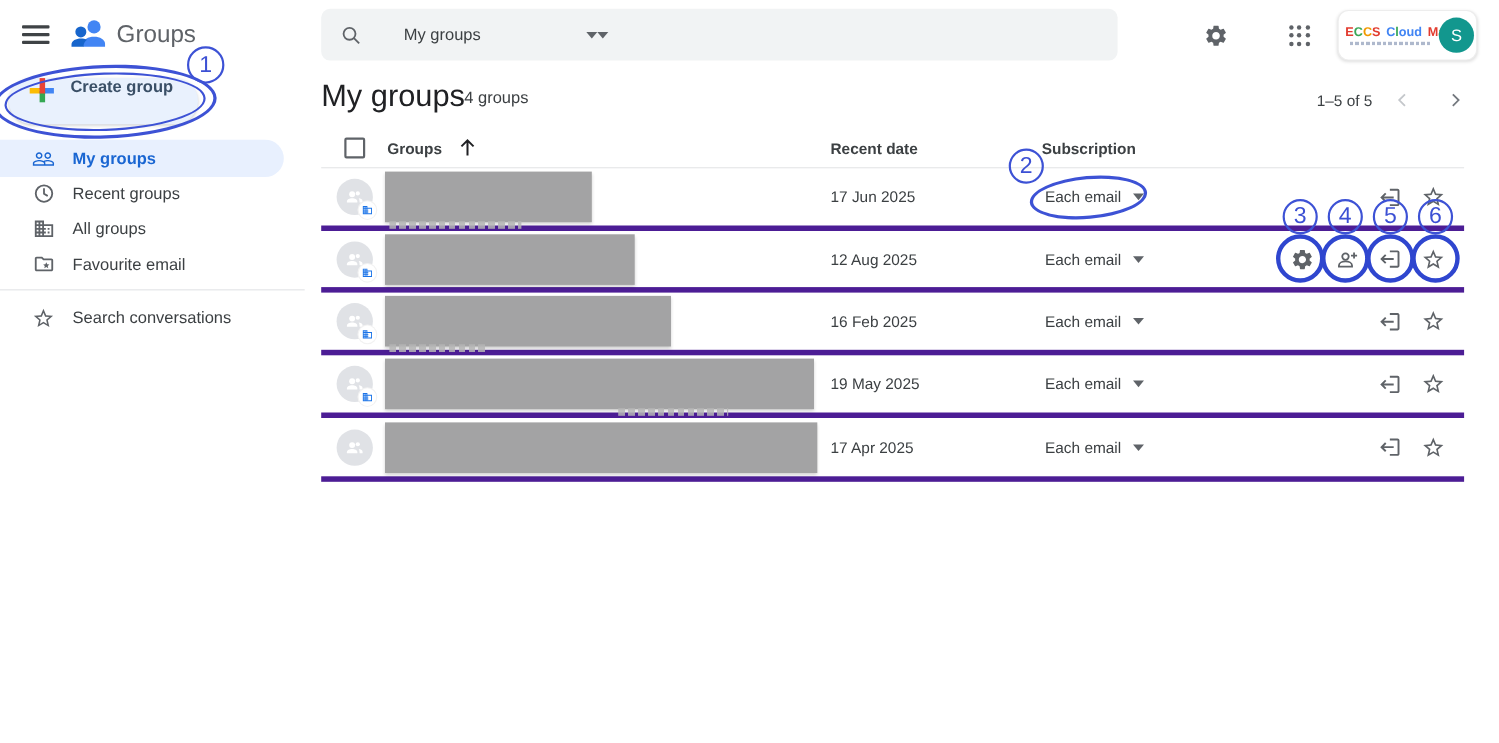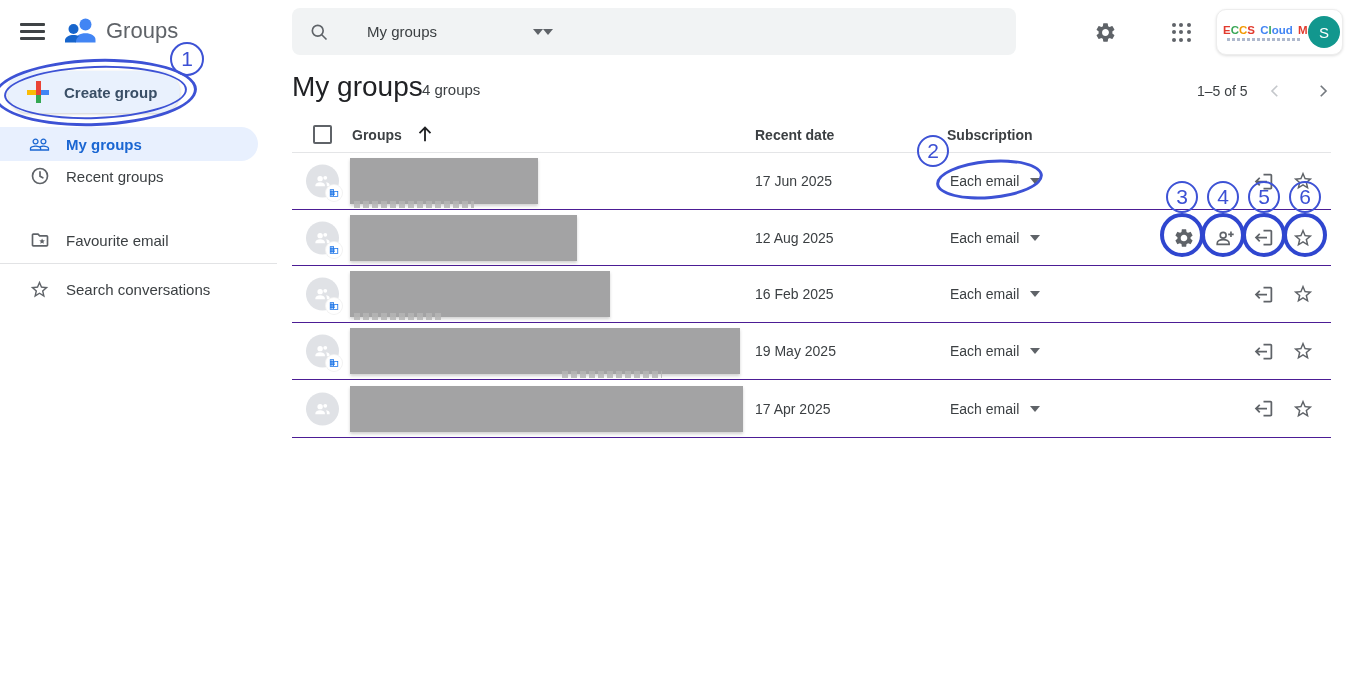--- a/index.html
+++ b/index.html
@@ -28,21 +28,21 @@
   .apps-btn { left:1167px; top:18px; }
   .apps-grid { display:grid; grid-template-columns:repeat(3,4px); grid-template-rows:repeat(3,4px); gap:3.5px; }
   .apps-grid i { width:4px; height:4px; border-radius:50%; background:#5f6368; }
   .account-card { left:1216px; top:9px; width:127px; height:46px; background:#fff; border:1px solid #ededed; border-radius:10px; box-shadow:0 1px 3px rgba(0,0,0,.13); display:flex; align-items:center; }
   .eccs { margin-left:6px; width:82px; text-align:center; }
   .eccs-line { font-size:11.5px; font-weight:bold; letter-spacing:0; white-space:nowrap; }
   .eccs-sub { margin:2px auto 0; width:74px; height:3px; background:repeating-linear-gradient(90deg,#9aa7c0 0 3px,transparent 3px 5px); opacity:.8; }
   .avatar-s { width:32px; height:32px; margin-left:3px; border-radius:50%; background:#12978e; color:#fff; font-size:15px; display:flex; align-items:center; justify-content:center; cursor:pointer; }
 
   
-  .create-btn { left:8px; top:71px; width:172px; height:42px; border-radius:24px; background:#e9f1fd; box-shadow:0 1px 3px rgba(60,64,67,.25); display:flex; align-items:center; cursor:pointer; }
+  .create-btn { left:8px; top:71px; width:172px; height:42px; border-radius:24px; background:#e9f1fd; box-shadow:0 1px 3px rgba(60,64,67,.25); display:flex; cursor:pointer; }
   .gplus { margin-left:19px; position:relative; width:22px; height:22px; }
   .gplus i { position:absolute; display:block; }
   .gplus .h1 { left:0; top:9px; width:10px; height:4.5px; background:#fbbc05; }
   .gplus .h2 { left:12px; top:9px; width:10px; height:4.5px; background:#4285f4; }
   .gplus .v1 { left:9px; top:0; width:4.5px; height:10px; background:#ea4335; }
   .gplus .v2 { left:9px; top:12px; width:4.5px; height:10px; background:#34a853; }
   .gplus .c  { left:9px; top:9px; width:4.5px; height:4.5px; background:#ea4335; }
   .create-label { margin-left:15px; font-size:15px; font-weight:bold; color:#3a4f66; }
   .nav-item { left:0; width:258px; height:34px; display:flex; align-items:center; border-radius:0 17px 17px 0; cursor:pointer; }
   .nav-item .nico { margin-left:29px; display:flex; width:21px; justify-content:center; }
@@ -59,21 +59,21 @@
   .chev-left { left:1262px; top:78px; }
   .chev-right { left:1310px; top:78px; }
 
   
   .thead { left:292px; top:117px; width:1039px; height:36px; border-bottom:1px solid #e4e5e7; }
   .checkbox { left:21px; top:8px; width:19px; height:19px; border:2px solid #5f6368; border-radius:2px; background:#fff; cursor:pointer; }
   .col-groups { left:60px; top:10px; font-size:14px; font-weight:bold; color:#3c4043; }
   .sort-arrow { left:122px; top:6px; cursor:pointer; }
   .col-date { left:463px; top:10px; font-size:14px; font-weight:bold; color:#3c4043; }
   .col-sub { left:655px; top:10px; font-size:14px; font-weight:bold; color:#3c4043; }
-  .trow { left:292px; width:1039px; border-bottom:1px solid #4c1d95; cursor:pointer; }
+  .trow { left:292px; width:1039px; border-bottom:5px solid #4c1d95; cursor:pointer; }
   .g-avatar { left:14px; top:50%; transform:translateY(-50%); width:33px; height:33px; border-radius:50%; background:#e0e2e6; display:flex; align-items:center; justify-content:center; }
   .g-badge { left:34px; top:calc(50% + 4px); width:16px; height:16px; border-radius:50%; background:#fff; box-shadow:0 0 0 1px #f2f2f2; display:flex; align-items:center; justify-content:center; }
   .nbox { left:58px; background:#a3a3a4; box-shadow:0 2px 3px rgba(0,0,0,.18); height:46px; top:50%; transform:translateY(-50%); }
   .leak { left:62px; height:7px; background:repeating-linear-gradient(90deg,#b5b5b5 0 6px,transparent 6px 9px); opacity:.85; }
   .cell-date { left:463px; top:50%; transform:translateY(-50%); font-size:14px; color:#3c4043; }
   .cell-sub { left:658px; top:50%; transform:translateY(-50%); font-size:14px; color:#3c4043; cursor:pointer; }
   .sub-caret { left:738px; top:calc(50% - 3px); }
   .row-icon { top:50%; transform:translateY(-50%); width:26px; height:26px; display:flex; align-items:center; justify-content:center; cursor:pointer; } .ic-leave { left:958px; } .ic-star { left:998px; }
 
   
@@ -168,20 +168,28 @@
   <div class="abs nav-item" style="top:159px">
     <span class="nico">
       <svg width="20" height="20" viewBox="0 0 24 24">
           <circle cx="12" cy="12" r="9" fill="none" stroke="#5f6368" stroke-width="2"></circle>
           <path d="M12 7v5.2l3.4 2" fill="none" stroke="#5f6368" stroke-width="2" stroke-linecap="round"></path>
         </svg>
     </span>
     <span class="nlabel">Recent groups</span>
   </div>
 
+  <div class="abs nav-item" style="top:191px">
+    <span class="nico">
+      <svg width="20" height="20" viewBox="0 0 24 24">
+          <path fill="#5f6368" d="M12 7V3H2v18h20V7H12zM6 19H4v-2h2v2zm0-4H4v-2h2v2zm0-4H4V9h2v2zm0-4H4V5h2v2zm4 12H8v-2h2v2zm0-4H8v-2h2v2zm0-4H8V9h2v2zm0-4H8V5h2v2zm10 12h-8v-2h2v-2h-2v-2h2v-2h-2V9h8v10zm-2-8h-2v2h2v-2zm0 4h-2v2h2v-2z"></path>
+        </svg>
+    </span>
+    <span class="nlabel">All groups</span>
+  </div>
 
   <div class="abs nav-item" style="top:223px">
     <span class="nico">
       <svg width="20" height="20" viewBox="0 0 24 24">
           <path fill="#5f6368" d="M20 6h-8l-2-2H4c-1.1 0-2 .9-2 2v12c0 1.1.9 2 2 2h16c1.1 0 2-.9 2-2V8c0-1.1-.9-2-2-2zm0 12H4V6h5.17l2 2H20v10z"></path>
           <path fill="#5f6368" d="M14.5 10.2l1 2.2 2.4.2-1.8 1.6.55 2.35-2.15-1.3-2.15 1.3.55-2.35-1.8-1.6 2.4-.2z"></path>
         </svg>
     </span>
     <span class="nlabel">Favourite email</span>
   </div>

